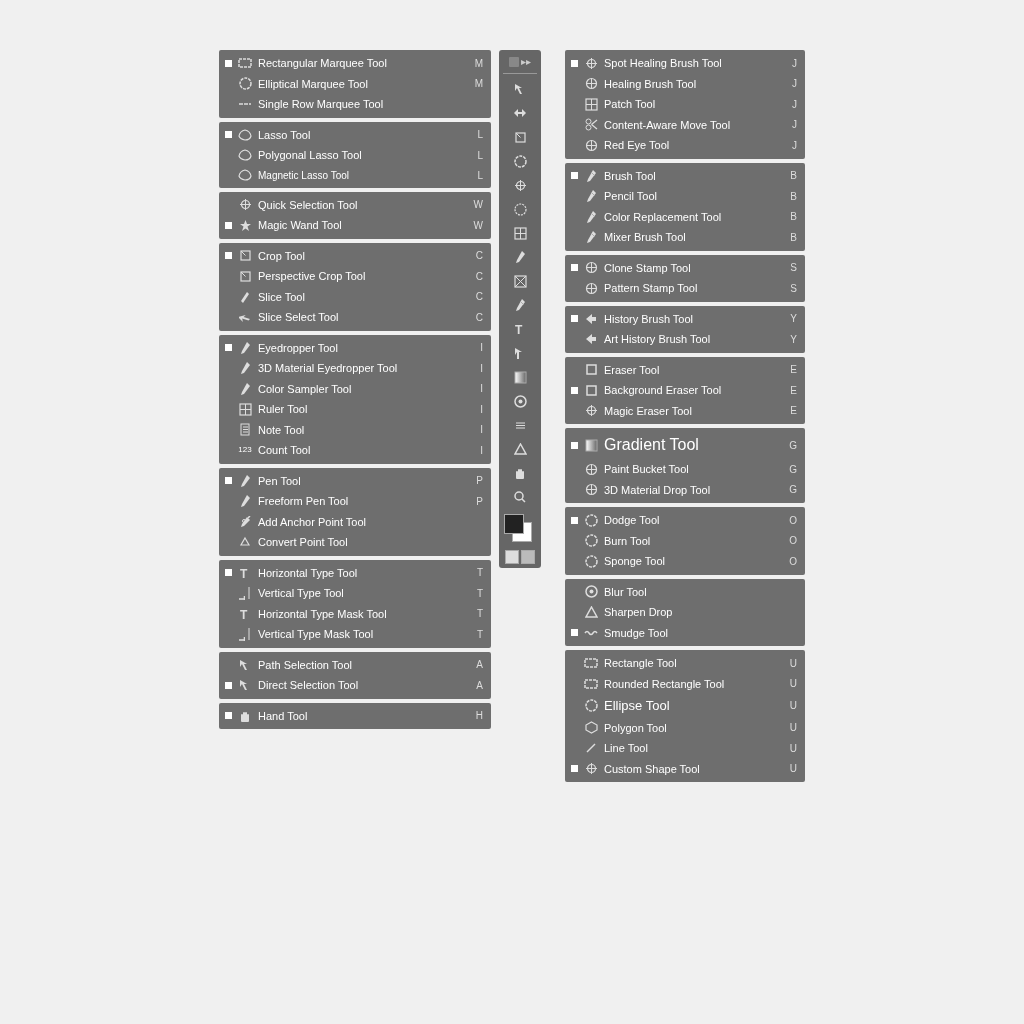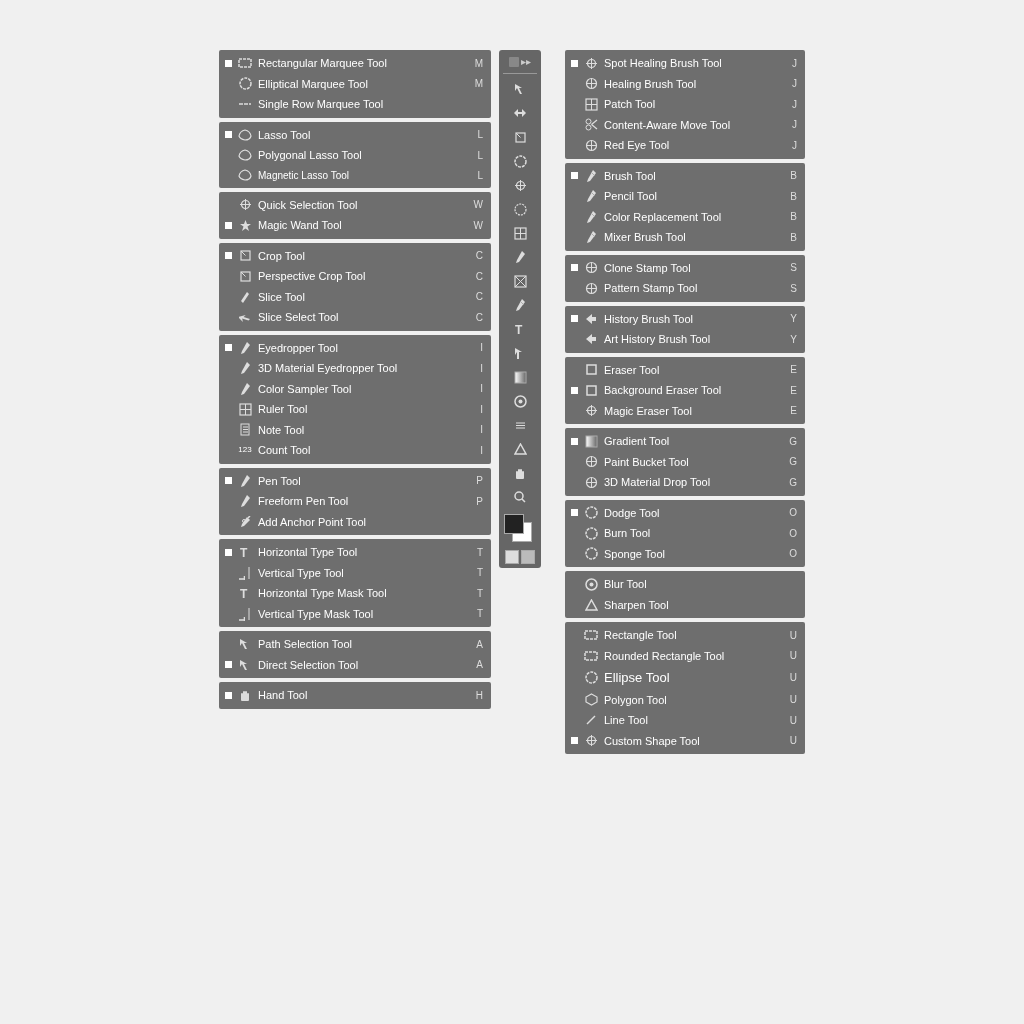--- a/index.html
+++ b/index.html
@@ -398,20 +398,29 @@
         <div class="tool-item">
           <span style="display:inline-block;width:7px;margin-right:4px;flex-shrink:0"></span>
           <span class="icon">
             <svg width="12" height="12" viewBox="0 0 12 12">
               <path d="M8,1 L11,4 L5,10 L2,11 L3,8 Z" fill="#ddd"></path>
               <line x1="9" y1="2" x2="11" y2="0" stroke="#ddd" stroke-width="1.5"></line>
               <circle cx="5" cy="5" r="1.5" fill="none" stroke="#ddd" stroke-width="1"></circle>
             </svg>
           </span>
           <span style="flex:1;font-size:11px;color:#fff">Add Anchor Point Tool</span>
+        </div>
+        <div class="tool-item">
+          <span style="display:inline-block;width:7px;margin-right:4px;flex-shrink:0"></span>
+          <span class="icon">
+            <svg width="12" height="12" viewBox="0 0 12 12">
+              <path d="M6,2 L10,9 L2,9 Z" fill="none" stroke="#ddd" stroke-width="1.2"></path>
+            </svg>
+          </span>
+          <span style="flex:1;font-size:11px;color:#fff">Convert Point Tool</span>
         </div>
       </div>
       <div class="tool-group">
         <div class="tool-item">
           <span class="bullet"></span>
           <span class="icon">
             <svg width="12" height="14" viewBox="0 0 12 14">
               <text x="1" y="12" style="fill:#ddd;font-size:12px;font-family:Arial;font-weight:bold">T</text>
             </svg>
           </span>
@@ -822,21 +831,21 @@
             <svg width="13" height="13" viewBox="0 0 13 13">
               <defs>
                 <linearGradient id="g1" x1="0" y1="0" x2="1" y2="0">
                   <stop offset="0%" stop-color="#fff"></stop>
                   <stop offset="100%" stop-color="#666"></stop>
                 </linearGradient>
               </defs>
               <rect x="1" y="1" width="11" height="11" fill="url(#g1)" stroke="#aaa" stroke-width="1"></rect>
             </svg>
           </span>
-          <span style="flex:1;font-size:11px;color:#fff">Gradient Tool</span>
+          <span style="flex:1;font-size:16px;color:#fff">Gradient Tool</span>
           <span class="shortcut">G</span>
         </div>
         <div class="tool-item">
           <span style="display:inline-block;width:7px;margin-right:4px;flex-shrink:0"></span>
           <span class="icon">
             <svg width="13" height="13" viewBox="0 0 13 13">
               <circle cx="6.5" cy="6.5" r="5" fill="none" stroke="#ddd" stroke-width="1.2"></circle>
               <line x1="6.5" y1="1.5" x2="6.5" y2="11.5" stroke="#ddd" stroke-width="1"></line>
               <line x1="1.5" y1="6.5" x2="11.5" y2="6.5" stroke="#ddd" stroke-width="1"></line>
             </svg>
@@ -900,21 +909,30 @@
           </span>
           <span style="flex:1;font-size:11px;color:#fff">Blur Tool</span>
         </div>
         <div class="tool-item">
           <span style="display:inline-block;width:7px;margin-right:4px;flex-shrink:0"></span>
           <span class="icon">
             <svg width="13" height="12" viewBox="0 0 13 12">
               <polygon points="6.5,1 12,11 1,11" fill="none" stroke="#ddd" stroke-width="1.5"></polygon>
             </svg>
           </span>
-          <span style="flex:1;font-size:11px;color:#fff">Sharpen Tool</span>
+          <span style="flex:1;font-size:11px;color:#fff">Sharpen Drop</span>
+        </div>
+        <div class="tool-item">
+          <span class="bullet"></span>
+          <span class="icon">
+            <svg width="14" height="8" viewBox="0 0 14 8">
+              <path d="M1,4 Q3,1 5,4 Q7,7 9,4 Q11,1 13,4" fill="none" stroke="#ddd" stroke-width="1.5"></path>
+            </svg>
+          </span>
+          <span style="flex:1;font-size:11px;color:#fff">Smudge Tool</span>
         </div>
       </div>
       <div class="tool-group">
         <div class="tool-item">
           <span style="display:inline-block;width:7px;margin-right:4px;flex-shrink:0"></span>
           <span class="icon">
             <svg width="14" height="10" viewBox="0 0 14 10">
               <rect x="1" y="1" width="12" height="8" fill="none" stroke="#ddd" stroke-width="1.5" stroke-dasharray="3,1"></rect>
             </svg>
           </span>

